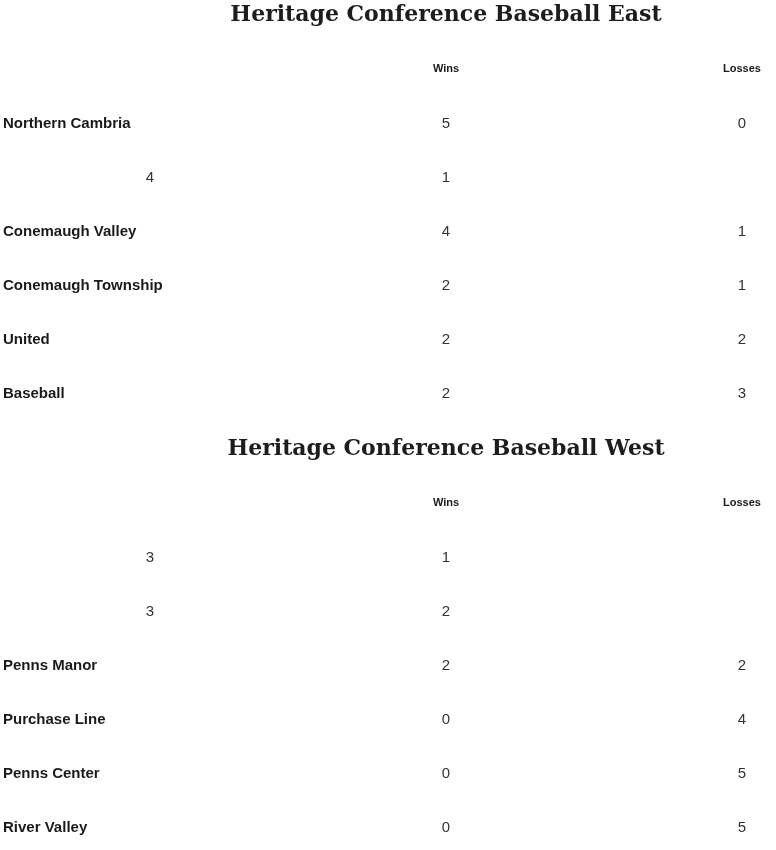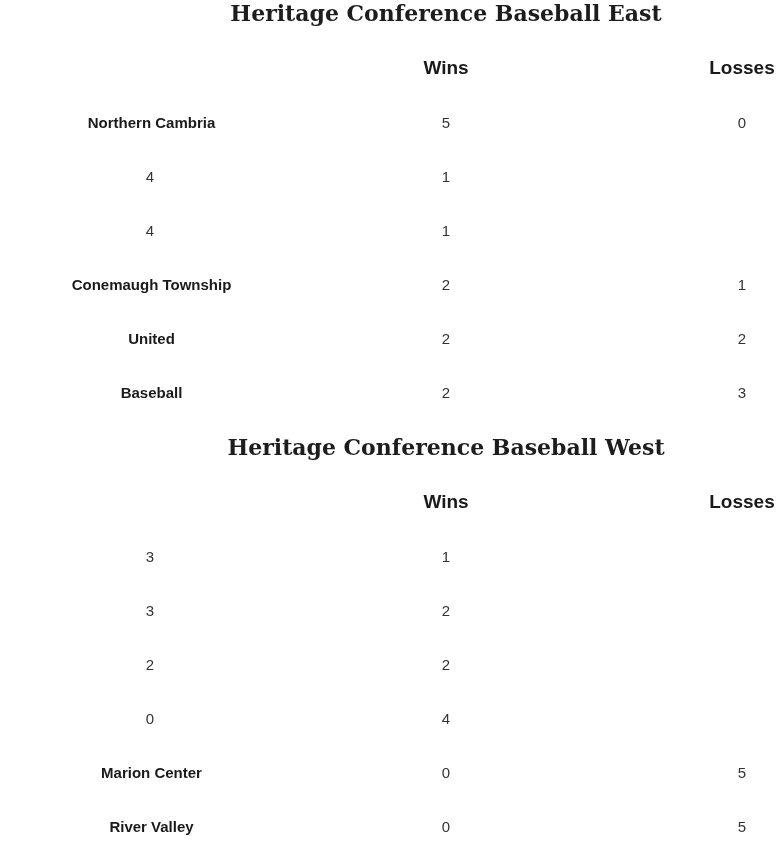--- a/index.html
+++ b/index.html
@@ -37,31 +37,31 @@
     grid-template-columns: 300px 292px 300px;
     height: 54px;
     align-items: center;
   }
   .cell { white-space: nowrap; }
   .cell.team {
     padding-left: 3px;
     font-weight: 700;
     font-size: 15px;
     color: #1a1a1a;
-    text-align: center;
+    text-align: left;
   }
   .cell.num {
     text-align: center;
     font-size: 15px;
     font-weight: 400;
     color: #333333;
   }
   .row.header .cell.num {
     font-weight: 700;
-    font-size: 19px;
+    font-size: 11px;
     color: #1a1a1a;
   }
 </style>
 </head>
 <body>
 
 <div class="inner">
 
   <section class="standings">
     <h2 class="section-title">Heritage Conference Baseball East</h2>
@@ -74,20 +74,21 @@
       <div class="row">
         <div class="cell team">Northern Cambria</div>
         <div class="cell num">5</div>
         <div class="cell num">0</div>
       </div>
       <div class="row">
         <div class="cell num">4</div>
         <div class="cell num">1</div>
       </div>
       <div class="row">
+        <div class="cell team">Conemaugh Valley</div>
         <div class="cell num">4</div>
         <div class="cell num">1</div>
       </div>
       <div class="row">
         <div class="cell team">Conemaugh Township</div>
         <div class="cell num">2</div>
         <div class="cell num">1</div>
       </div>
       <div class="row">
         <div class="cell team">United</div>
@@ -112,29 +113,31 @@
       </div>
       <div class="row">
         <div class="cell num">3</div>
         <div class="cell num">1</div>
       </div>
       <div class="row">
         <div class="cell num">3</div>
         <div class="cell num">2</div>
       </div>
       <div class="row">
+        <div class="cell team">Penns Manor</div>
         <div class="cell num">2</div>
         <div class="cell num">2</div>
       </div>
       <div class="row">
+        <div class="cell team">Purchase Line</div>
         <div class="cell num">0</div>
         <div class="cell num">4</div>
       </div>
       <div class="row">
-        <div class="cell team">Marion Center</div>
+        <div class="cell team">Penns Center</div>
         <div class="cell num">0</div>
         <div class="cell num">5</div>
       </div>
       <div class="row">
         <div class="cell team">River Valley</div>
         <div class="cell num">0</div>
         <div class="cell num">5</div>
       </div>
     </div>
   </section>

